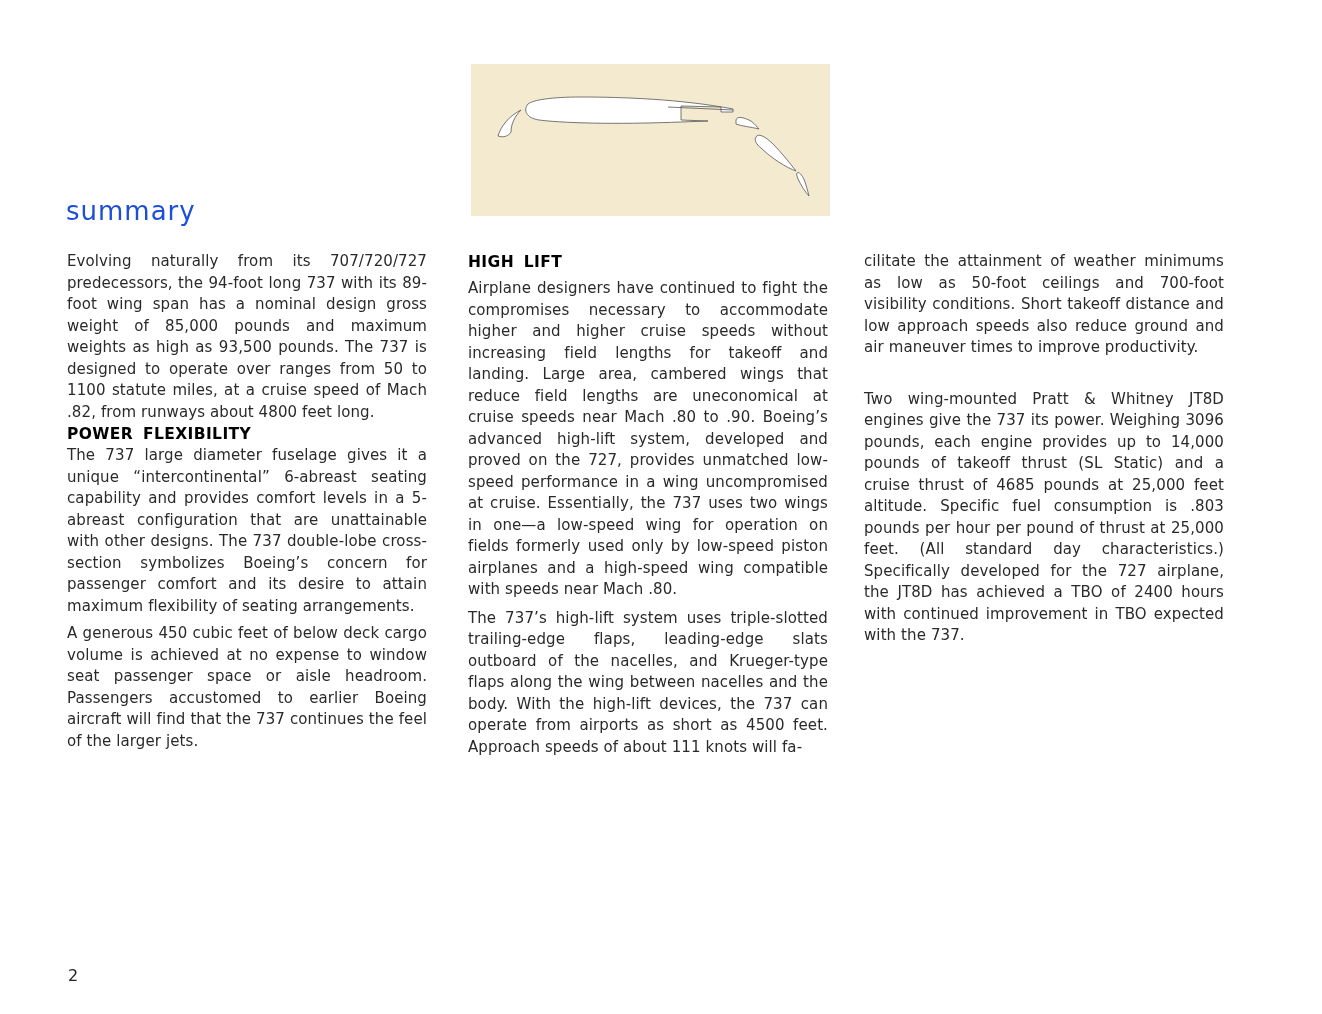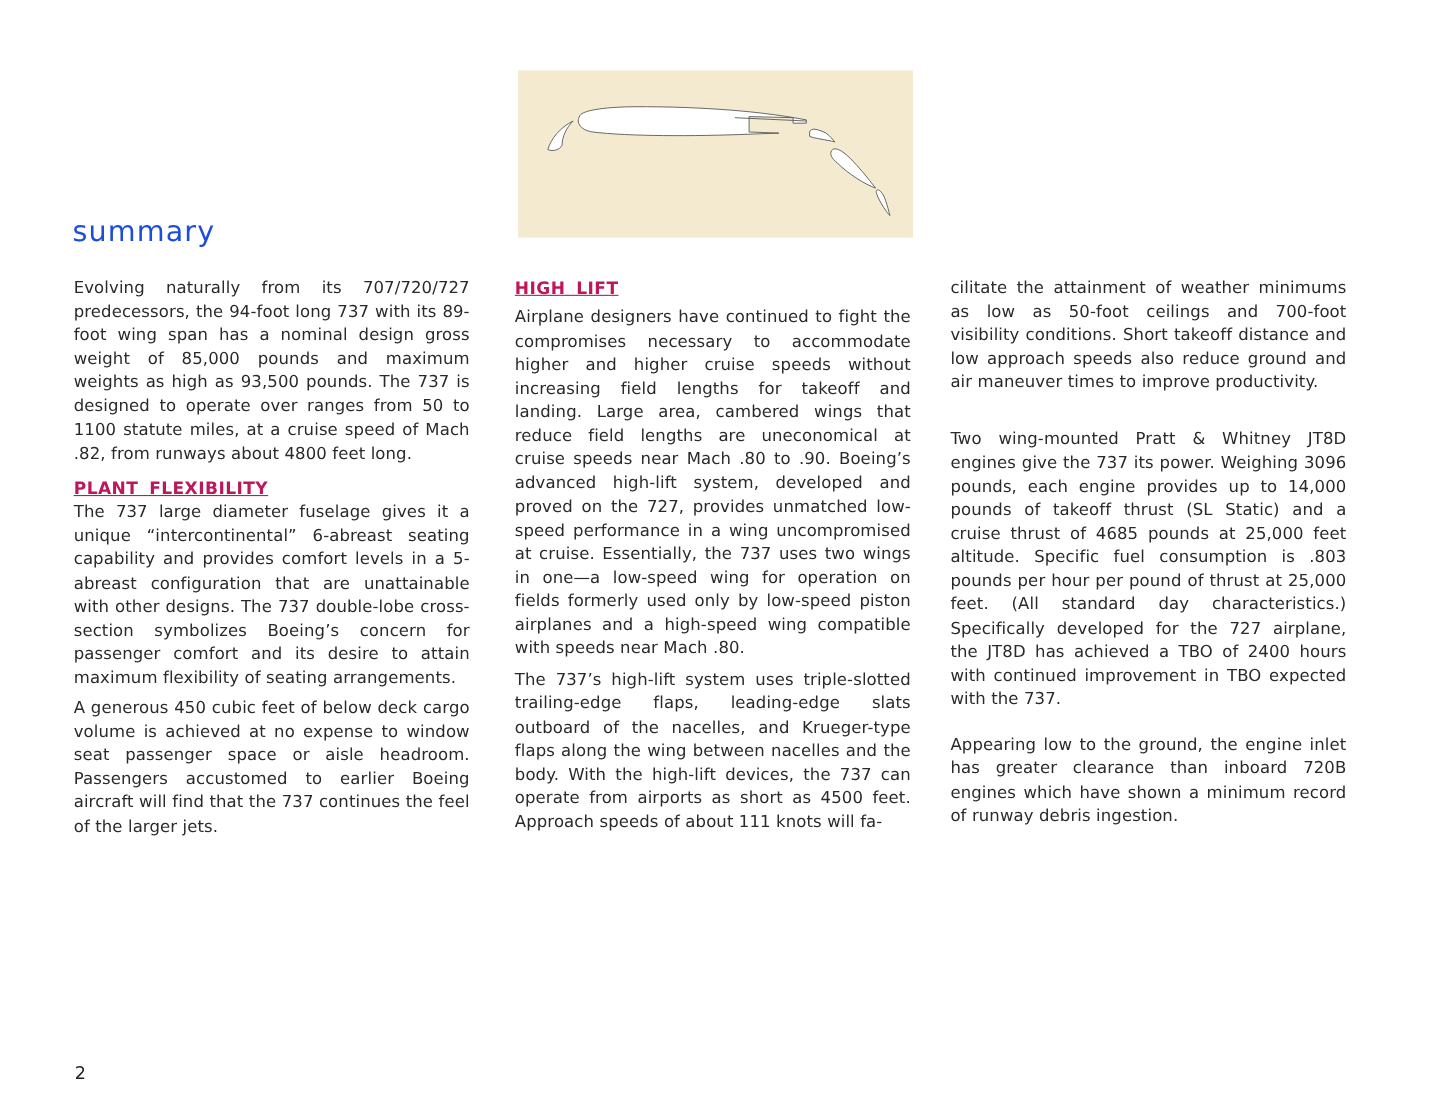--- a/index.html
+++ b/index.html
@@ -56,23 +56,22 @@
       margin: 0;
       text-align: justify;
       text-align-last: left;
     }
     .col h2 {
       margin: 0;
       font-size: 15.5px;
       font-weight: bold;
       letter-spacing: 0.4px;
       word-spacing: 4px;
-      color: #be185d;
+      color: #000000;
       line-height: 22px;
-      text-decoration: underline;
     }
     .page-number {
       position: absolute;
       left: 68px;
       top: 966px;
       font-size: 16px;
       color: #222;
     }
   </style>
 </head>
@@ -91,31 +90,30 @@
 
     <path d="M285,73 C287,69 294,72 302,80 C310,88 318,98 325,107 C316,104 300,94 290,84 C285,80 283,76 285,73 Z" fill="#ffffff" stroke="#555" stroke-width="0.8"></path>
 
     <path d="M326,109 C328,107 332,112 334,118 C336,124 337,128 338,132 C334,128 330,121 327,115 C326,112 325,110 326,109 Z" fill="#ffffff" stroke="#555" stroke-width="0.8"></path>
   </svg>
 </div>
 
 <h1 class="summary-title">summary</h1>
 
 <div class="col col1">
-  <p style="margin-bottom:10px;">Evolving naturally from its 707/720/727 predecessors, the 94-foot long 737 with its 89-foot wing span has a nominal design gross weight of 85,000 pounds and maximum weights as high as 93,500 pounds. The 737 is designed to operate over ranges from 50 to 1100 statute miles, at a cruise speed of Mach .82, from runways about 4800 feet long.</p>
-  <h2>PLANT FLEXIBILITY</h2>
+  <p style="margin-bottom:0;">Evolving naturally from its 707/720/727 predecessors, the 94-foot long 737 with its 89-foot wing span has a nominal design gross weight of 85,000 pounds and maximum weights as high as 93,500 pounds. The 737 is designed to operate over ranges from 50 to 1100 statute miles, at a cruise speed of Mach .82, from runways about 4800 feet long.</p>
+  <h2>POWER FLEXIBILITY</h2>
   <p style="margin-bottom:6px;">The 737 large diameter fuselage gives it a unique “intercontinental” 6-abreast seating capability and provides comfort levels in a 5-abreast configuration that are unattainable with other designs. The 737 double-lobe cross-section symbolizes Boeing’s concern for passenger comfort and its desire to attain maximum flexibility of seating arrangements.</p>
   <p>A generous 450 cubic feet of below deck cargo volume is achieved at no expense to window seat passenger space or aisle headroom. Passengers accustomed to earlier Boeing aircraft will find that the 737 continues the feel of the larger jets.</p>
 </div>
 
 <div class="col col2">
   <h2 style="margin-bottom:5px;">HIGH LIFT</h2>
   <p style="margin-bottom:7px;">Airplane designers have continued to fight the compromises necessary to accommodate higher and higher cruise speeds without increasing field lengths for takeoff and landing. Large area, cambered wings that reduce field lengths are uneconomical at cruise speeds near Mach .80 to .90. Boeing’s advanced high-lift system, developed and proved on the 727, provides unmatched low-speed performance in a wing uncompromised at cruise. Essentially, the 737 uses two wings in one—a low-speed wing for operation on fields formerly used only by low-speed piston airplanes and a high-speed wing compatible with speeds near Mach .80.</p>
   <p>The 737’s high-lift system uses triple-slotted trailing-edge flaps, leading-edge slats outboard of the nacelles, and Krueger-type flaps along the wing between nacelles and the body. With the high-lift devices, the 737 can operate from airports as short as 4500 feet. Approach speeds of about 111 knots will fa-</p>
 </div>
 
 <div class="col col3">
   <p style="margin-bottom:30px;">cilitate the attainment of weather minimums as low as 50-foot ceilings and 700-foot visibility conditions. Short takeoff distance and low approach speeds also reduce ground and air maneuver times to improve productivity.</p>
   <p style="margin-bottom:20px;">Two wing-mounted Pratt &amp; Whitney JT8D engines give the 737 its power. Weighing 3096 pounds, each engine provides up to 14,000 pounds of takeoff thrust (SL Static) and a cruise thrust of 4685 pounds at 25,000 feet altitude. Specific fuel consumption is .803 pounds per hour per pound of thrust at 25,000 feet. (All standard day characteristics.) Specifically developed for the 727 airplane, the JT8D has achieved a TBO of 2400 hours with continued improvement in TBO expected with the 737.</p>
-  <p>Appearing low to the ground, the engine inlet has greater clearance than inboard 720B engines which have shown a minimum record of runway debris ingestion.</p>
 </div>
 
 <div class="page-number">2</div>
 
 </body></html>

